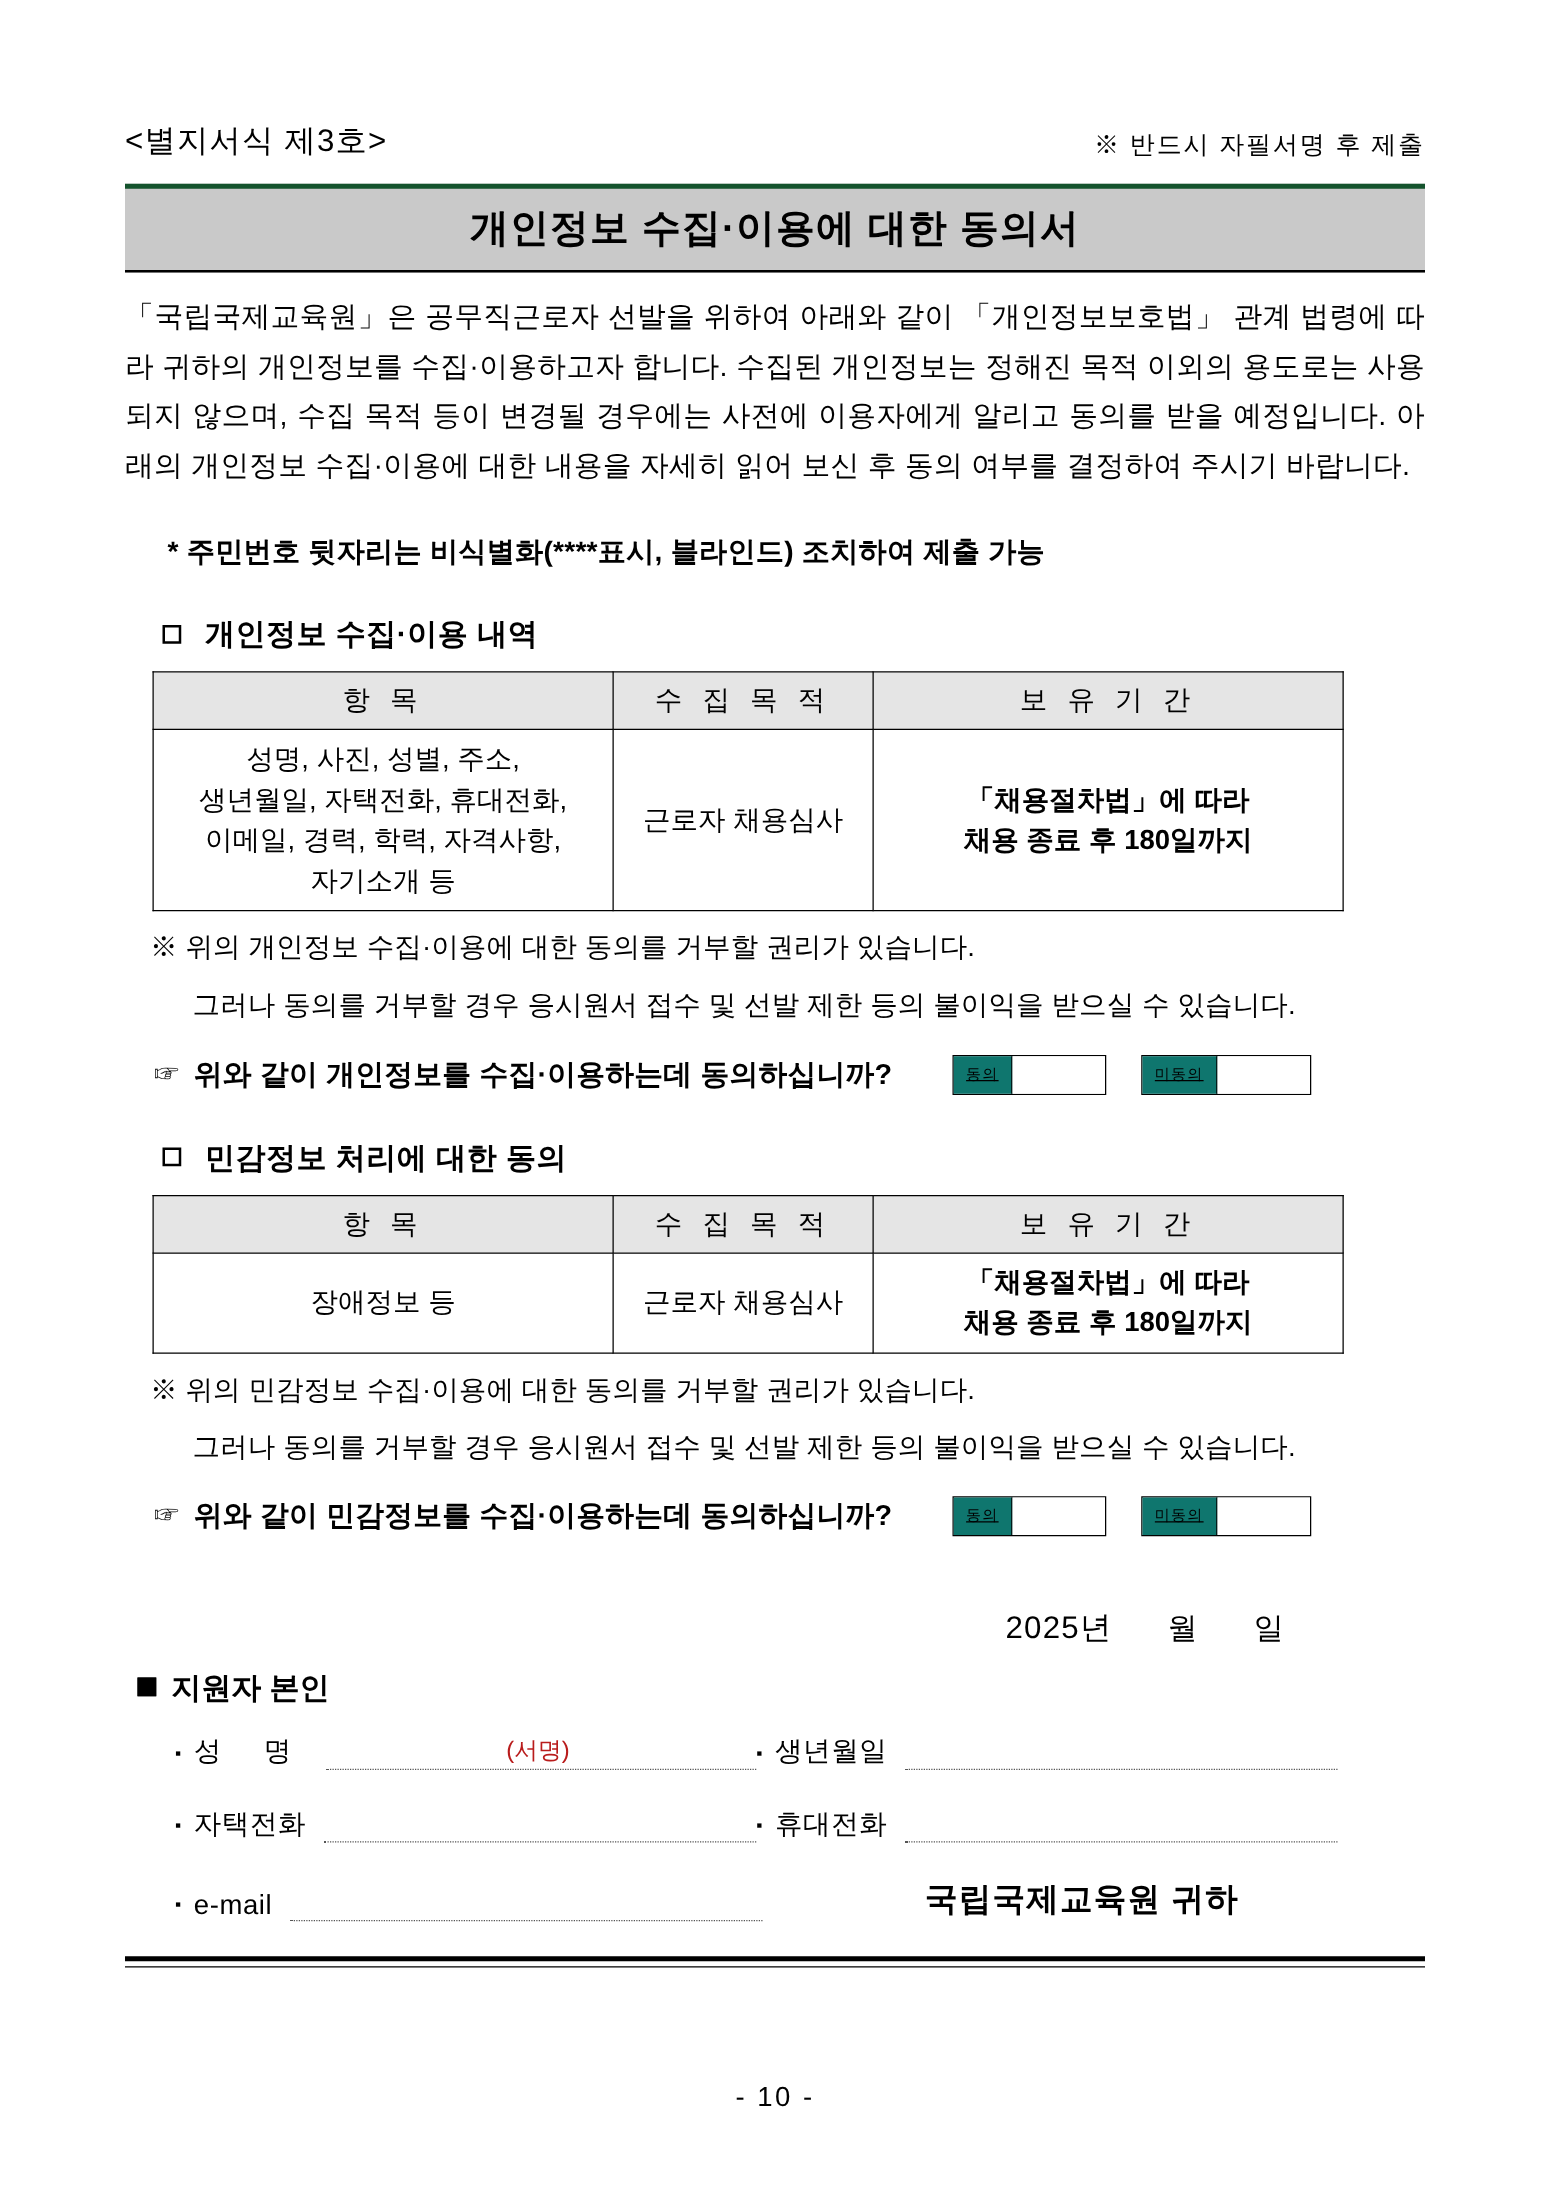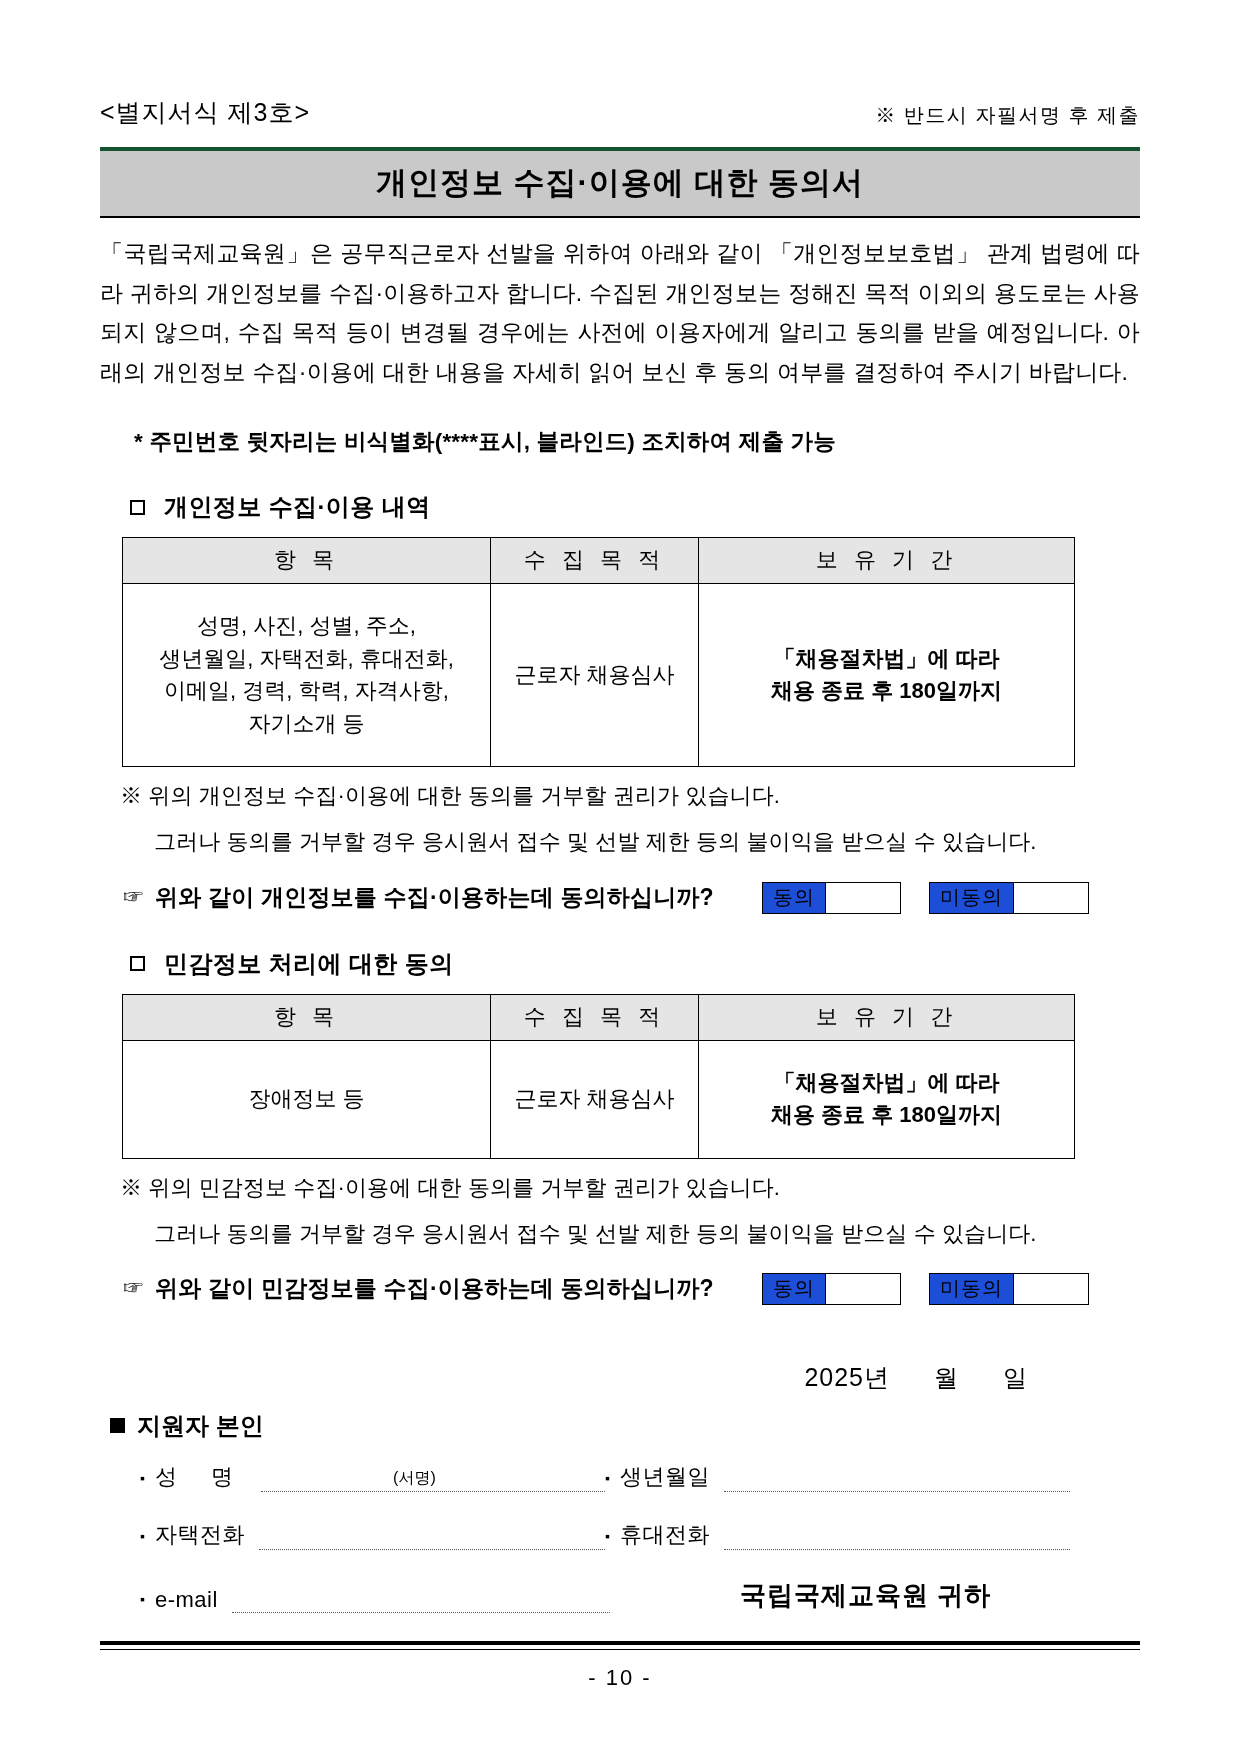--- a/index.html
+++ b/index.html
@@ -107,21 +107,21 @@
   }
   table.info th {
     background: #e5e5e5;
     font-size: 22px;
     font-weight: normal;
     letter-spacing: 5px;
     padding: 7px 0 8px 0;
   }
   table.info td {
     font-size: 22px;
-    padding: 26px 6px;
+    padding: 7px 6px;
     line-height: 1.48;
   }
   td.items {
     font-size: 21px;
     line-height: 1.5;
   }
   td.period {
     font-weight: bold;
     font-size: 22px;
     line-height: 1.45;
@@ -164,27 +164,28 @@
     margin-left: 48px;
     gap: 28px;
   }
   .choice {
     display: flex;
     border: 1.5px solid #000;
     height: 30px;
     align-items: stretch;
   }
   .choice .lab {
-    font-size: 20px;
+    font-size: 12px;
     letter-spacing: 1px;
     padding: 0 10px;
     display: flex;
     align-items: center;
     border-right: 1.5px solid #000;
-    background: #1d4ed8;
+    background: #0f766e;
+    text-decoration: underline;
   }
   .choice .blank {
     width: 74px;
     background: #ffffff;
   }
 
   
   .date-line {
     margin-top: 56px;
     text-align: right;
@@ -235,24 +236,24 @@
   }
   .f-line {
     flex: 1;
     border-bottom: 1.5px dotted #555;
     height: 26px;
     margin-left: 14px;
     position: relative;
   }
   .sig-hint {
     position: absolute;
-    left: 132px;
+    left: 144px;
     bottom: 2px;
-    font-size: 16px;
-    color: #000000;
+    font-size: 19px;
+    color: #b91c1c;
   }
   .org-sign {
     font-size: 26px;
     font-weight: bold;
     letter-spacing: 1px;
     margin-left: 130px;
     white-space: nowrap;
   }
 
   .bottom-rule {

